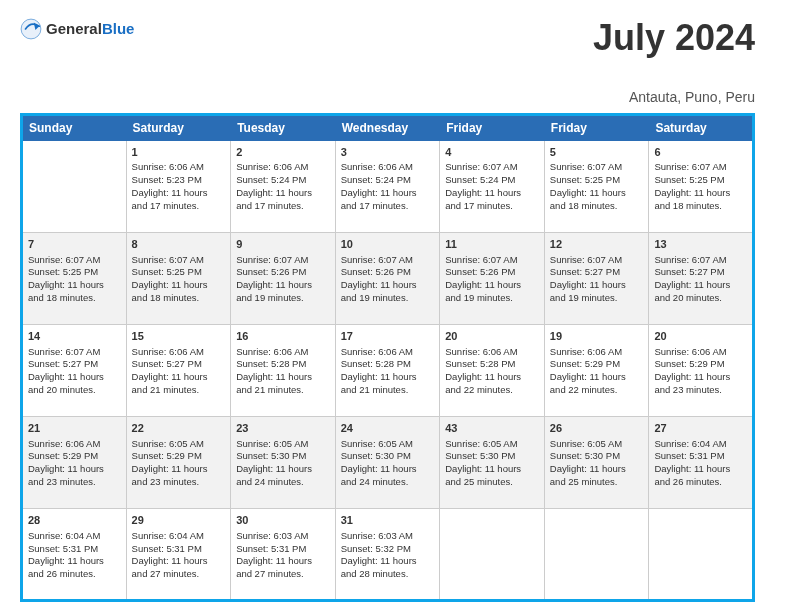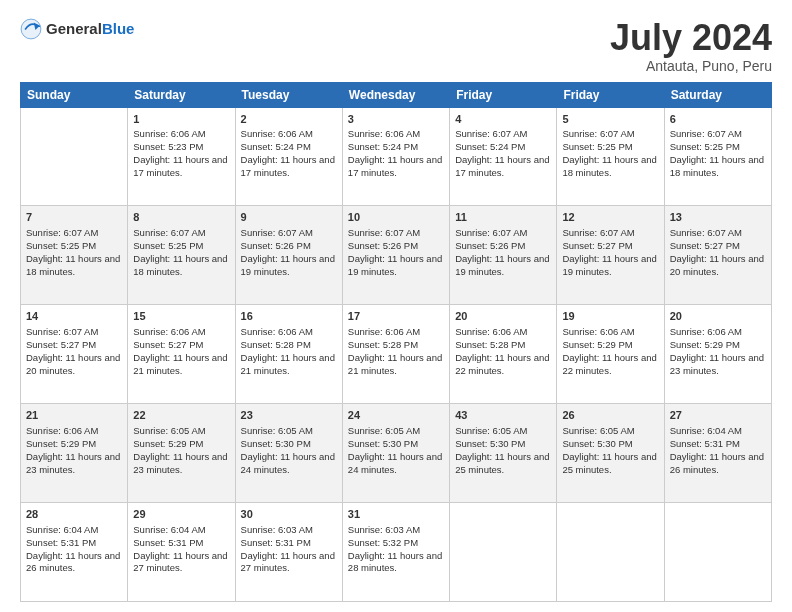--- a/index.html
+++ b/index.html
@@ -6,21 +6,21 @@
     body {
       font-family: Arial, sans-serif;
       background: #fff;
       width: 792px;
       height: 612px;
       overflow: hidden;
     }
     .page {
       width: 792px;
       height: 612px;
-      padding: 18px 20px 10px 20px;
+      padding: 18px 37px 10px 20px;
       display: flex;
       flex-direction: column;
     }
     .header {
       display: flex;
       justify-content: space-between;
       align-items: flex-start;
       margin-bottom: 8px;
     }
     .logo {
@@ -48,24 +48,25 @@
     .month-title {
       font-size: 36px;
       font-weight: bold;
       color: #333;
       line-height: 1.1;
       text-align: right;
     }
     .subtitle {
       font-size: 14px;
       color: #555;
+      margin-top: 31px;
     }
     .calendar {
       flex: 1;
-      border: 1px solid #0ea5e9;
+      border: 3px solid #0ea5e9;
       border-collapse: collapse;
       width: 100%;
       table-layout: fixed;
     }
     .calendar th {
       background-color: #2a6db5;
       color: #fff;
       text-align: left;
       padding: 5px 6px;
       font-size: 12px;

